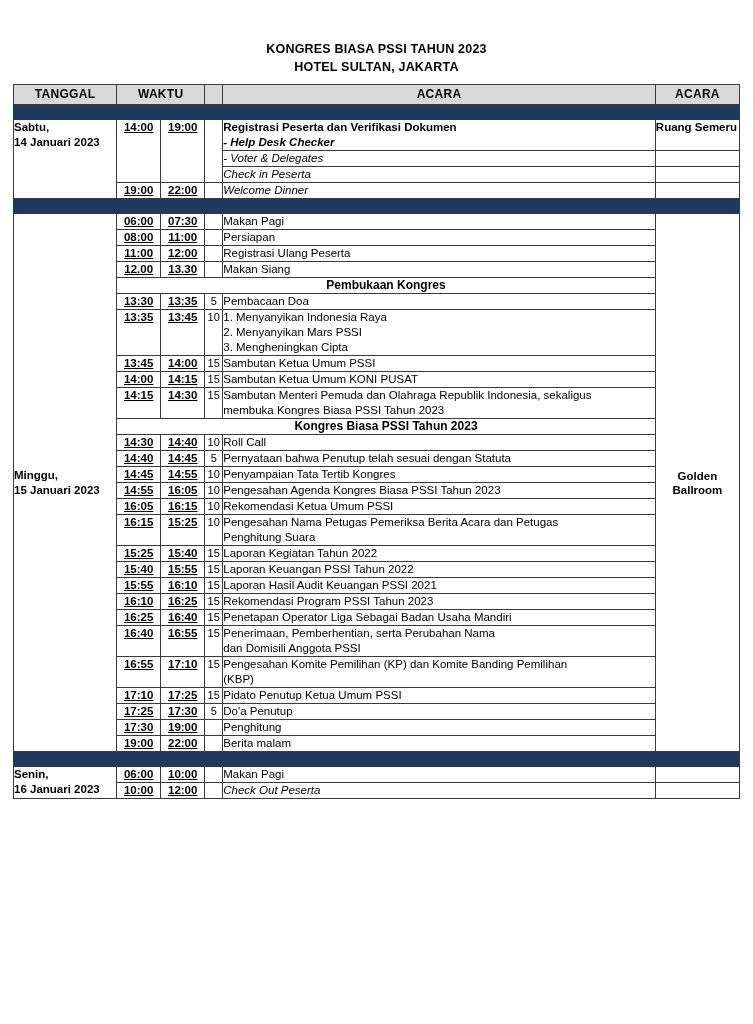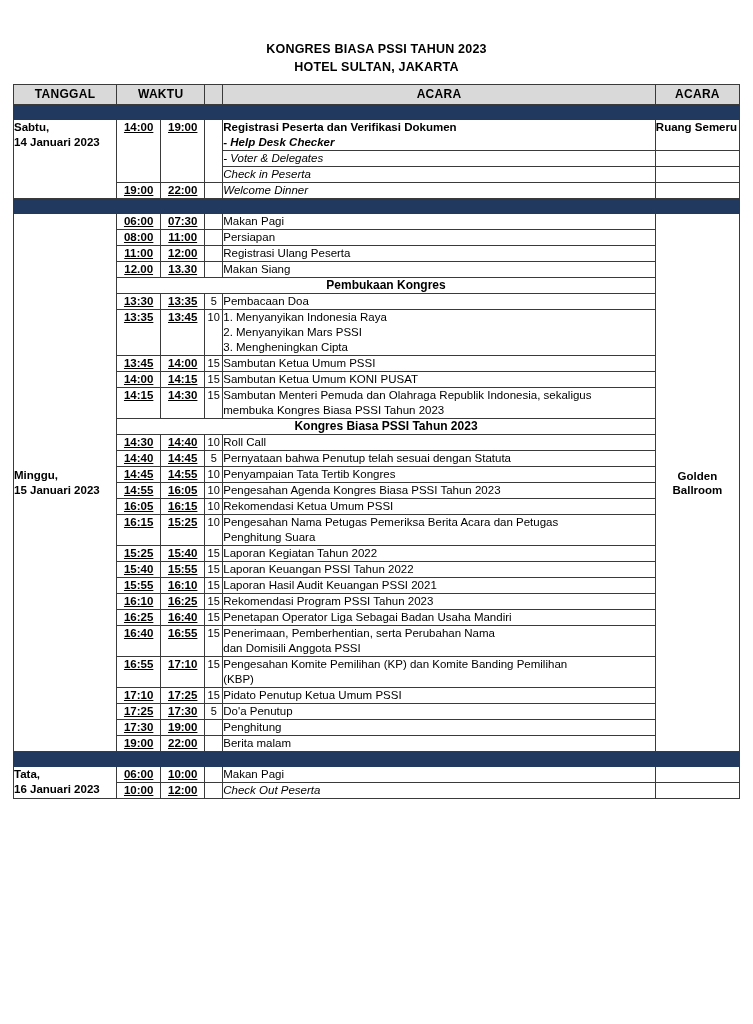--- a/index.html
+++ b/index.html
@@ -366,21 +366,21 @@
             <td class="time">19:00</td>
             <td class="time">22:00</td>
             <td class="dur"></td>
             <td class="acara">Berita malam</td>
           </tr>
           <tr class="spacer-bar">
             <td colspan="6"></td>
           </tr>
           <tr>
             <td class="tanggal" rowspan="2">
-              <div>Tata,</div>
+              <div>Senin,</div>
               <div class="nowrap">16 Januari 2023</div>
             </td>
             <td class="time">06:00</td>
             <td class="time">10:00</td>
             <td class="dur"></td>
             <td class="acara">Makan Pagi</td>
             <td class="tempat"></td>
           </tr>
           <tr>
             <td class="time">10:00</td>

